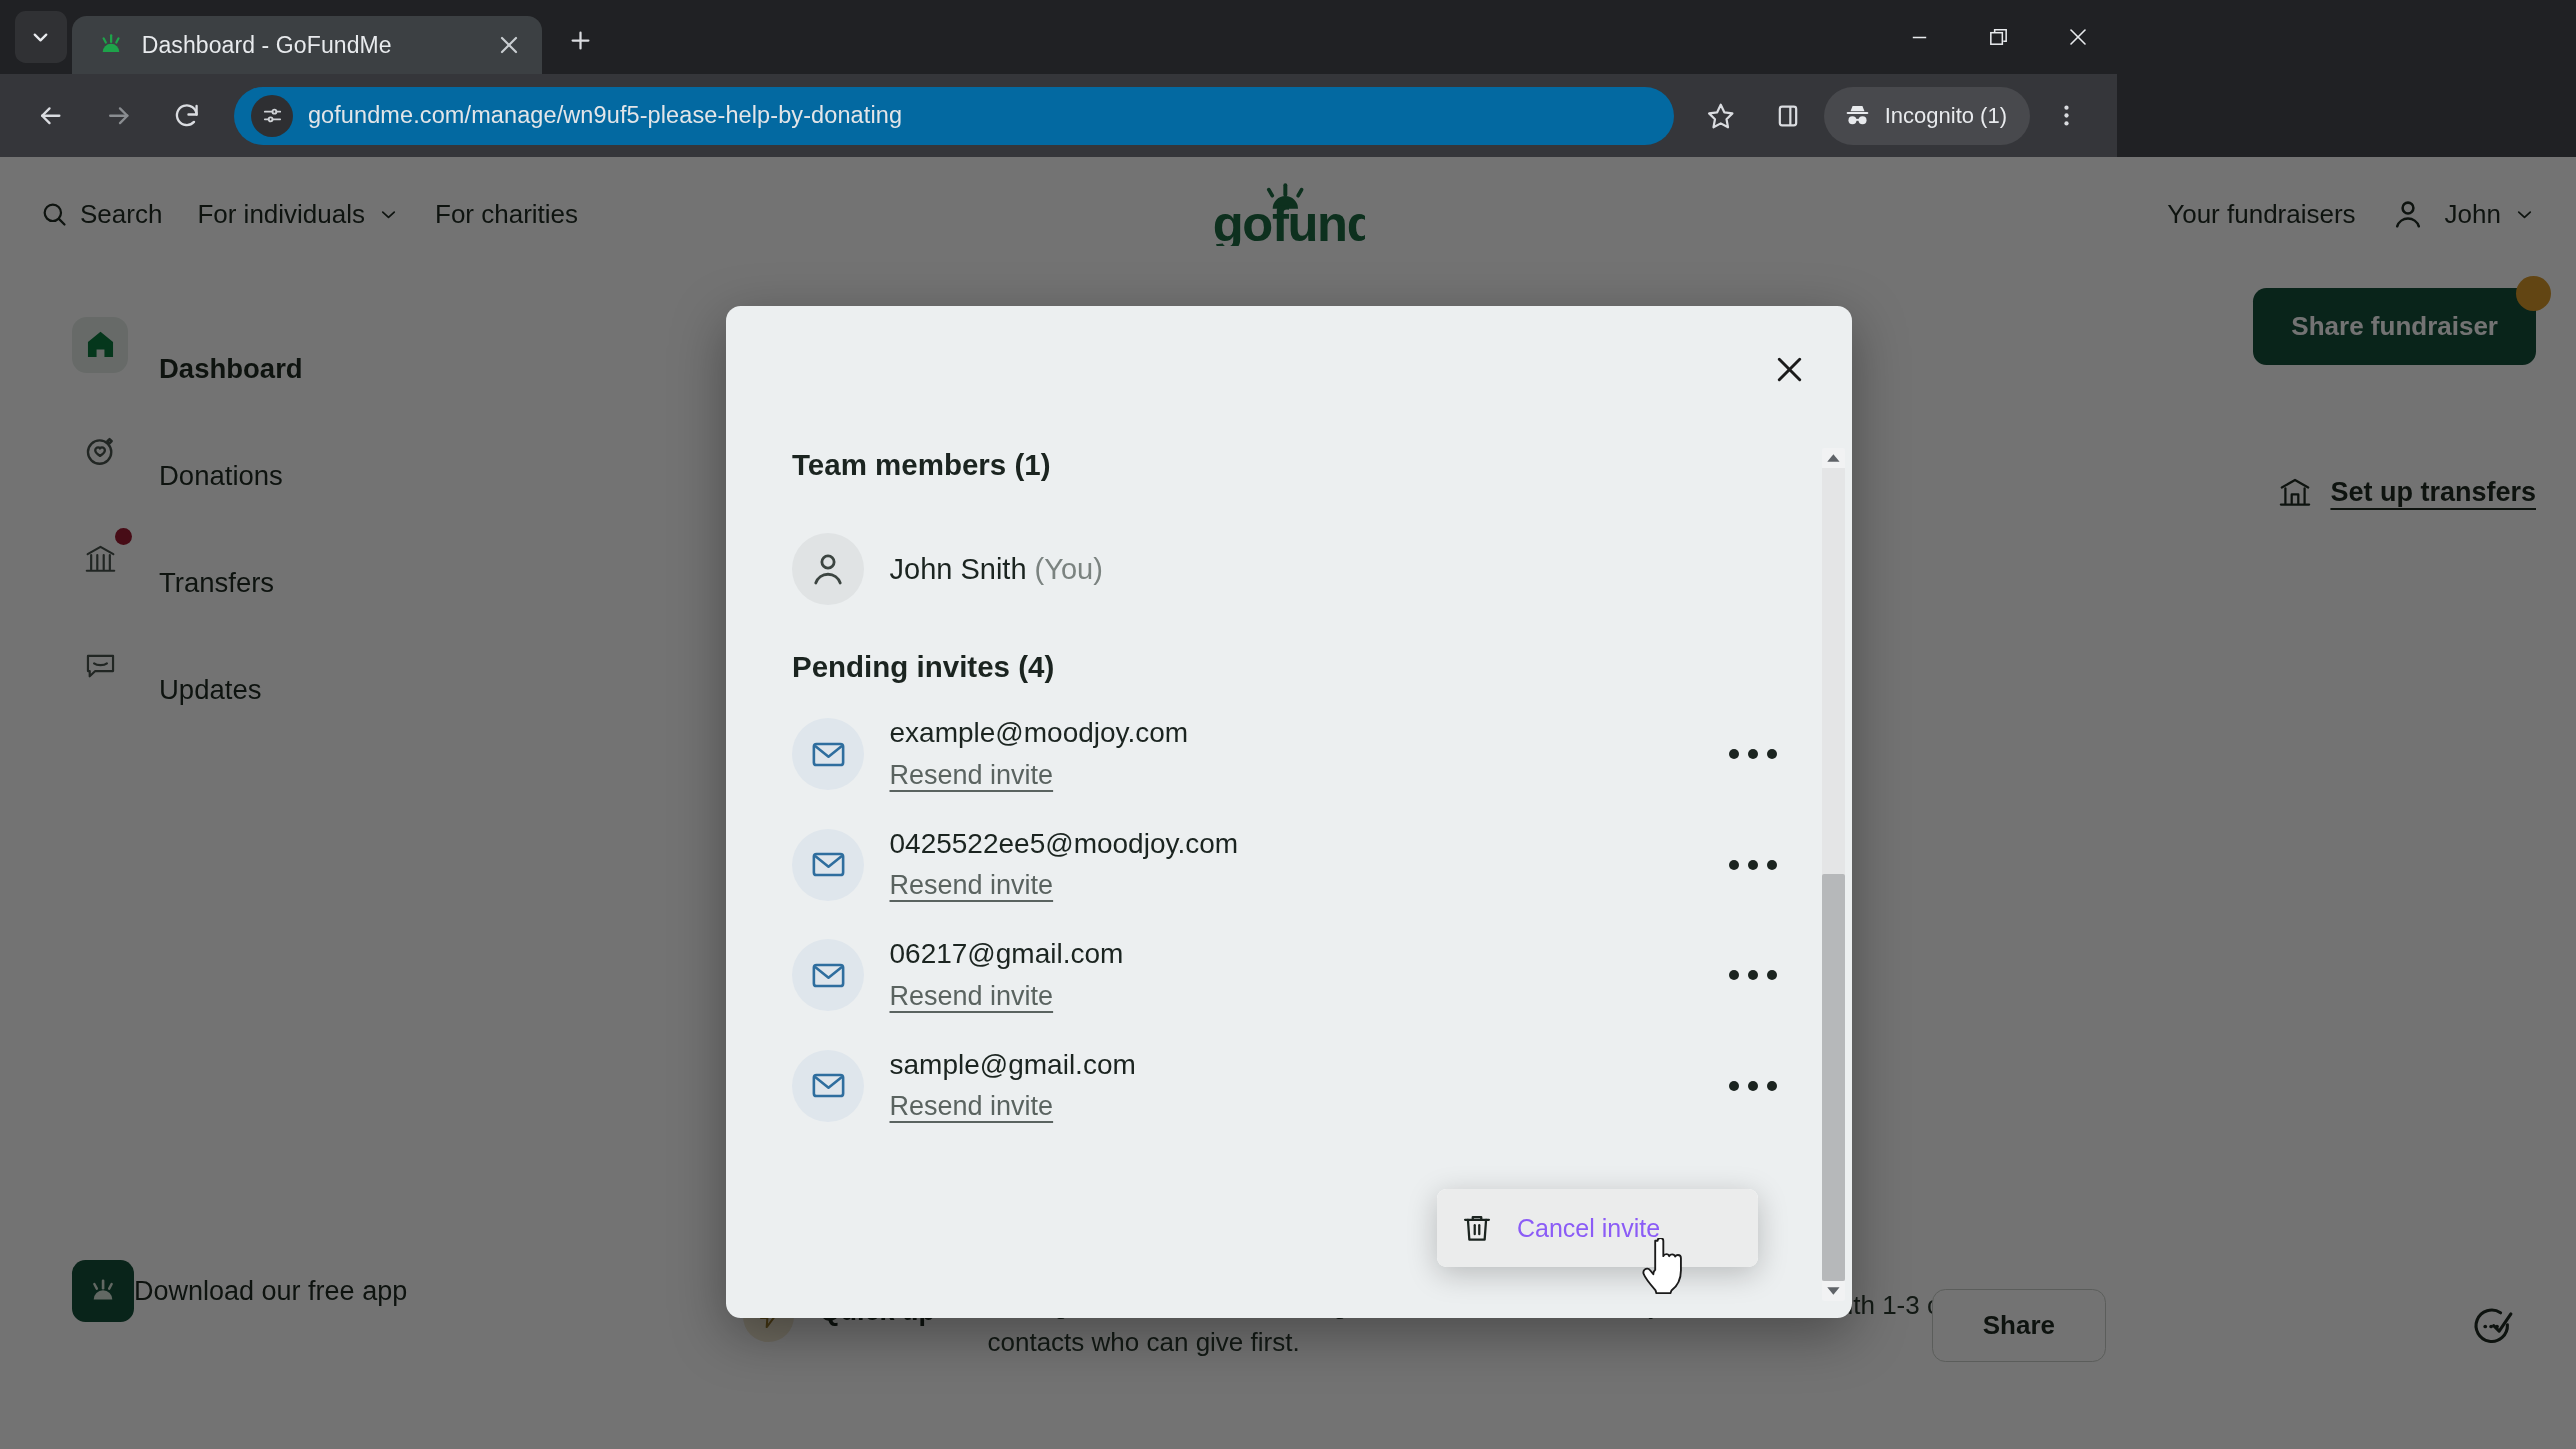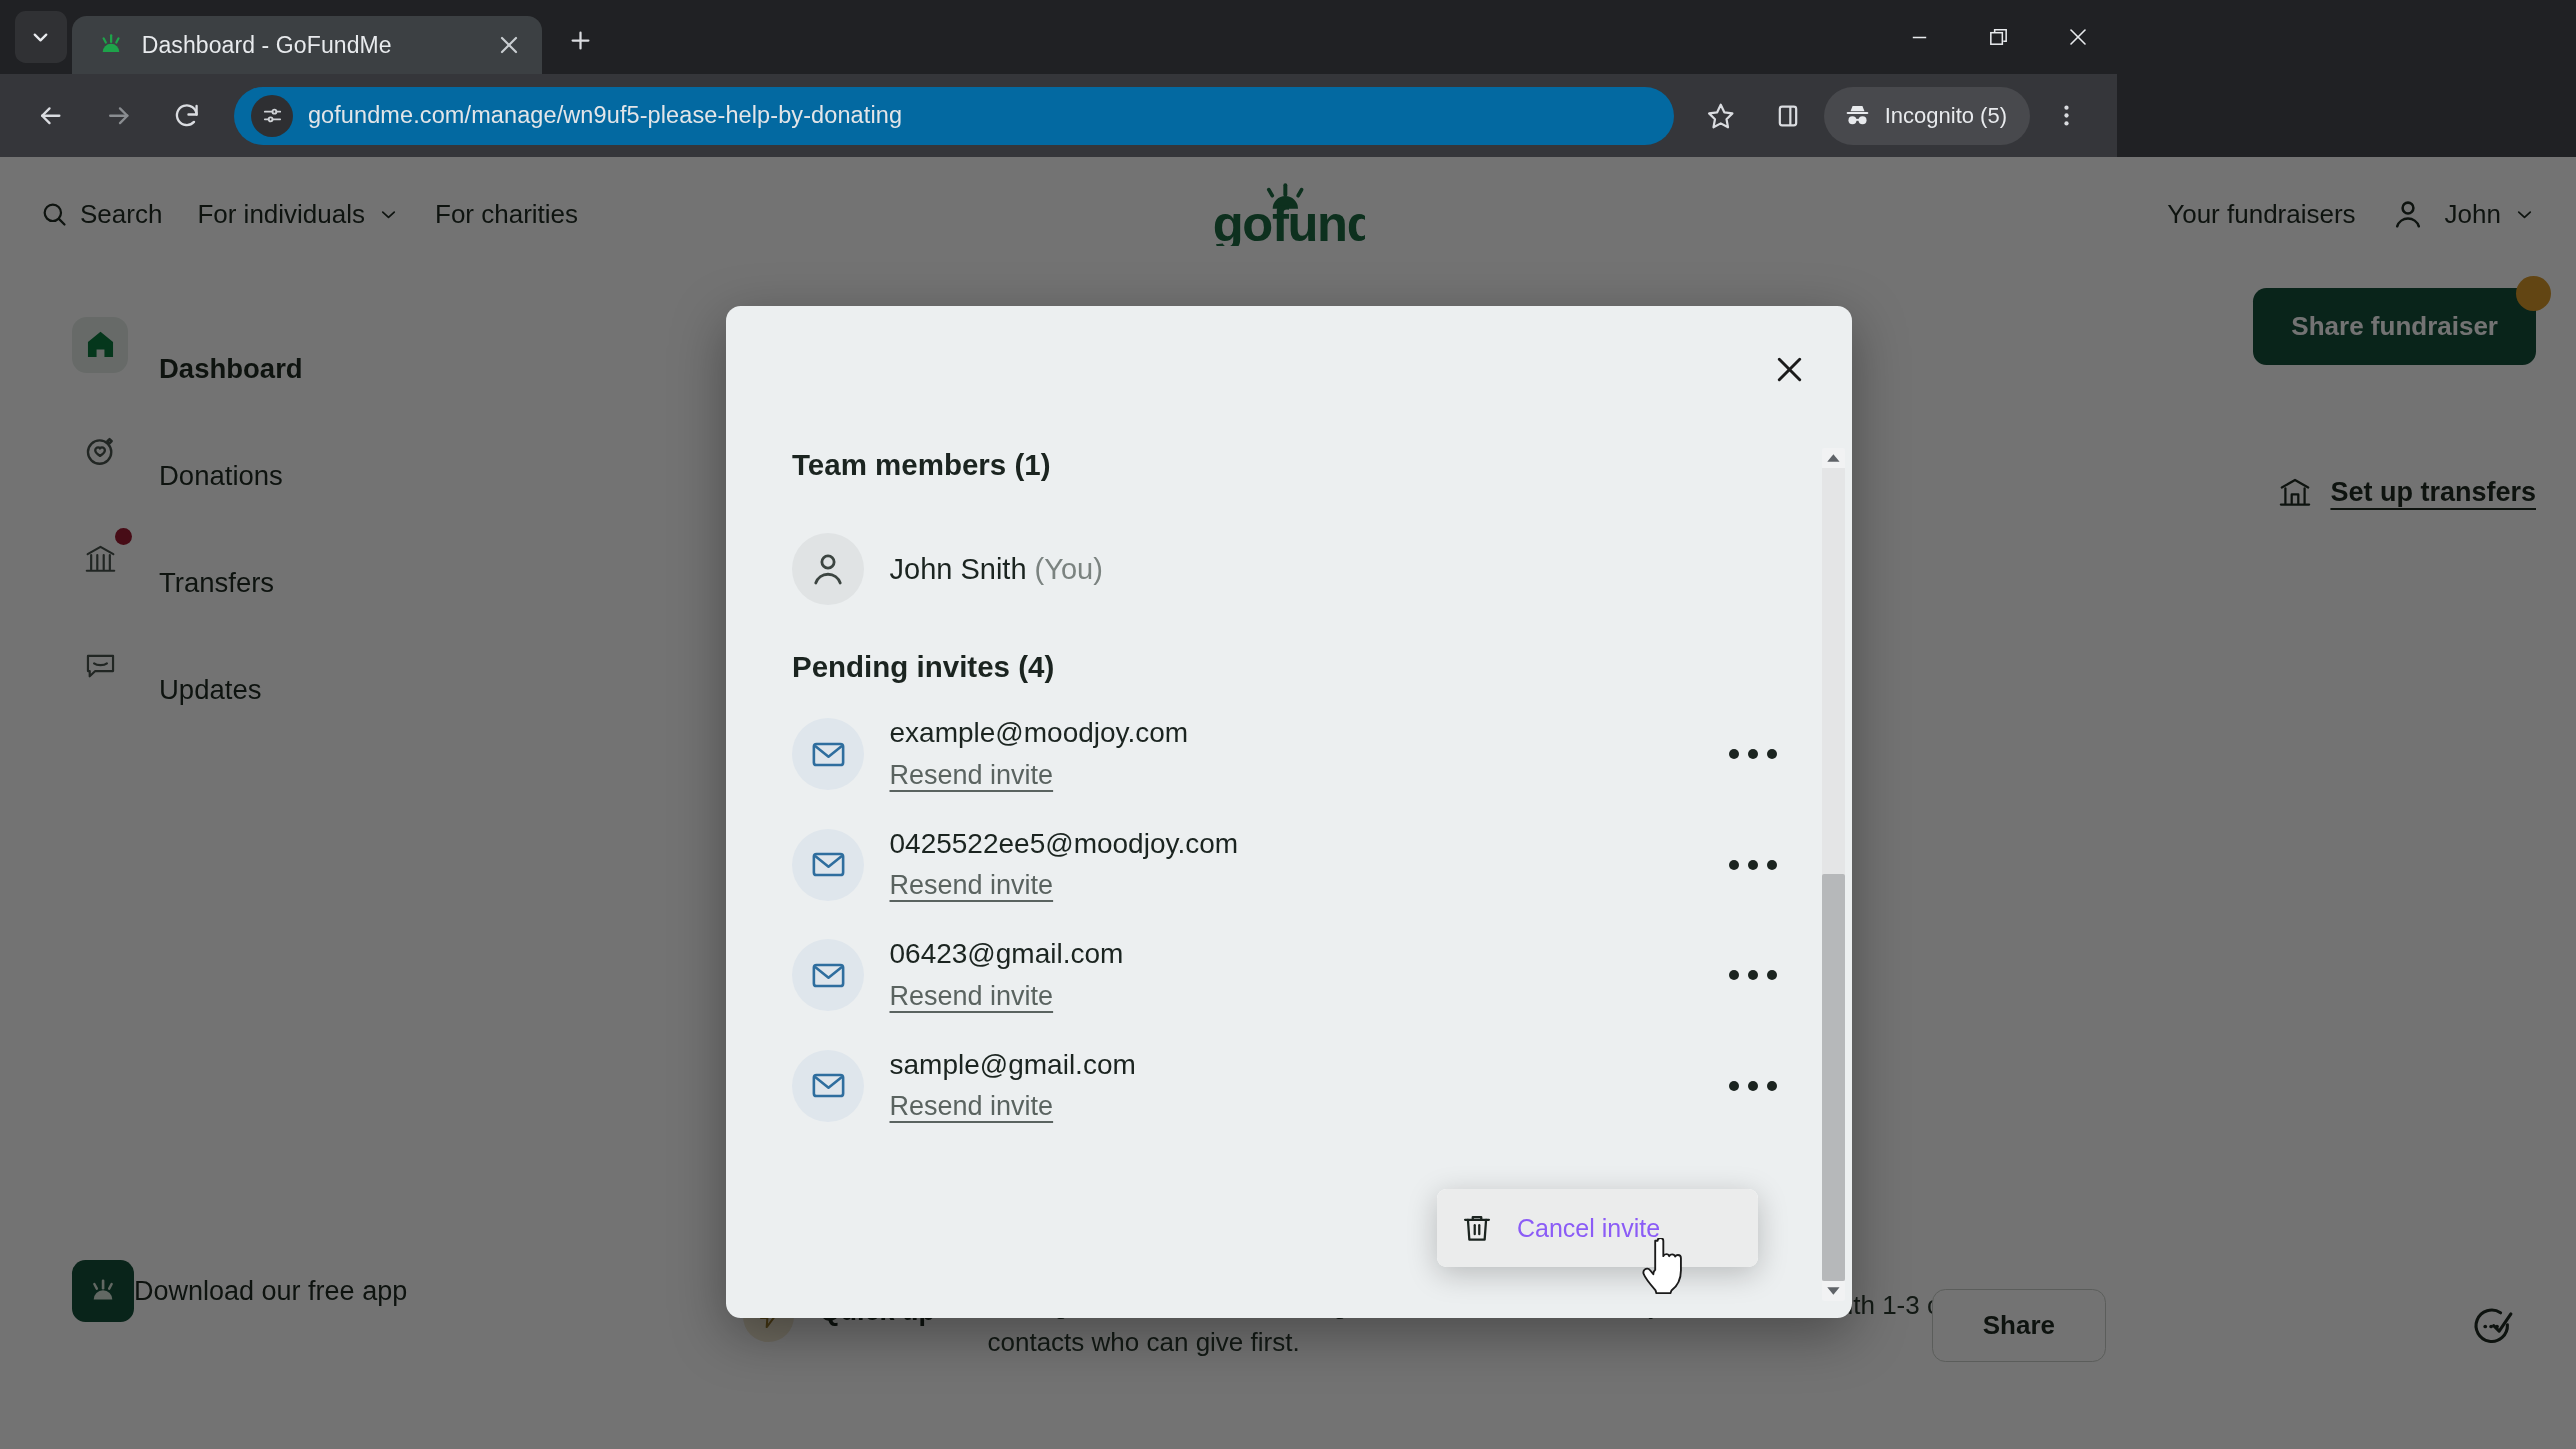--- a/index.html
+++ b/index.html
@@ -372,21 +372,21 @@
     </div>
 
     <div class="incognito-chip">
       <svg width="31" height="31" viewBox="0 0 24 24" fill="currentColor">
         <path d="M8.2 4.6h7.6l1.6 4.1H6.6z"></path>
         <rect x="3.6" y="9.2" width="16.8" height="1.7" rx=".85"></rect>
         <circle cx="8.1" cy="15.6" r="3.1"></circle>
         <circle cx="15.9" cy="15.6" r="3.1"></circle>
         <rect x="10.6" y="14.6" width="2.8" height="1.5"></rect>
       </svg>
-      <span>Incognito (5)</span>
+      <span>Incognito (1)</span>
     </div>
 
     <div class="tb-btn">
       <svg width="27" height="27" viewBox="0 0 24 24" fill="currentColor">
           <circle cx="12" cy="5" r="1.9"></circle>
           <circle cx="12" cy="12" r="1.9"></circle>
           <circle cx="12" cy="19" r="1.9"></circle>
         </svg>
     </div>
   </div>
@@ -618,21 +618,21 @@
       </div>
 
       <div class="invite-row">
         <span class="mail-circle">
           <svg width="39" height="39" viewBox="0 0 24 24" fill="none" stroke="#2f6e9e" stroke-width="1.6" stroke-linejoin="round">
               <rect x="3" y="5.5" width="18" height="13" rx="1.6"></rect>
               <polyline points="3.6 6.6 12 13.4 20.4 6.6"></polyline>
             </svg>
         </span>
         <span class="invite-texts">
-          <div class="invite-email">06423@gmail.com</div>
+          <div class="invite-email">06217@gmail.com</div>
           <span class="resend">Resend invite</span>
         </span>
         <span class="kebab">
             <i></i>
             <i></i>
             <i></i>
           </span>
       </div>
 
       <div class="invite-row">

